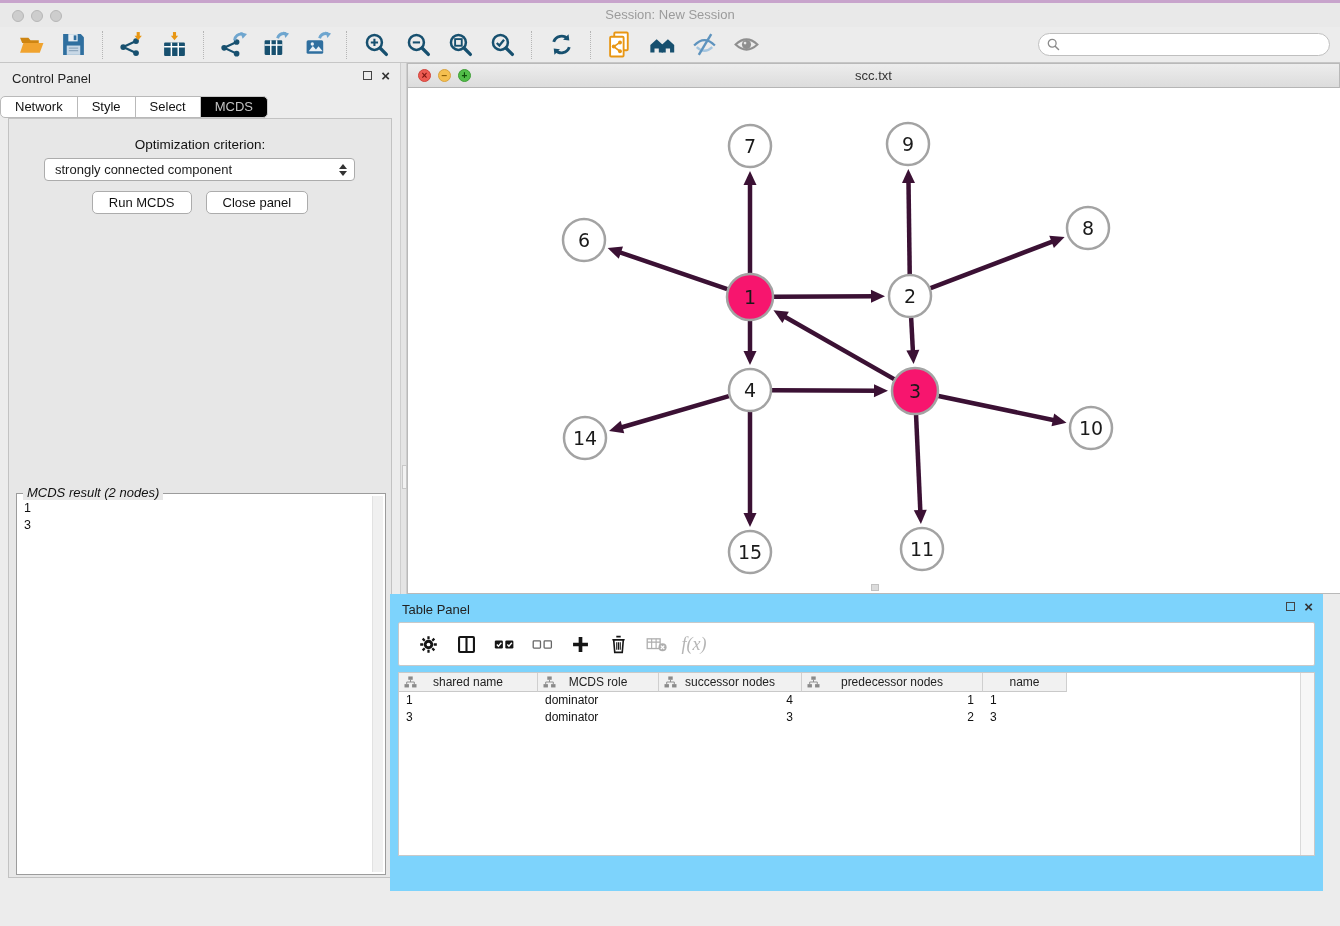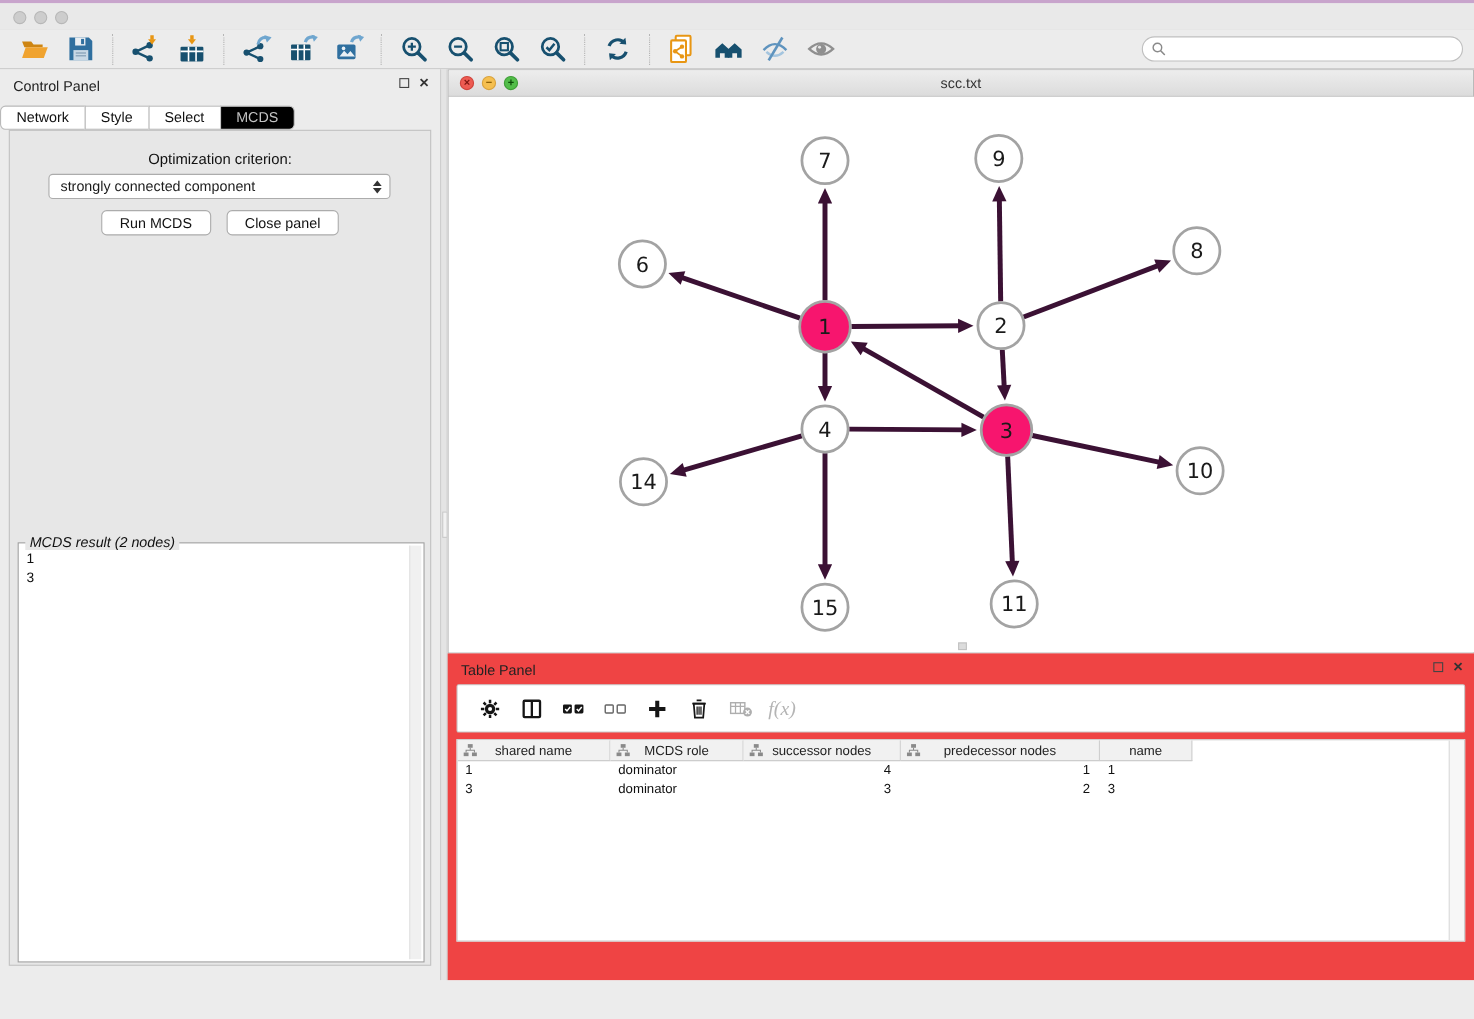--- a/index.html
+++ b/index.html
@@ -53,21 +53,21 @@
   .net-titlebar{position:absolute;left:0;top:0;width:100%;height:24px;background:linear-gradient(#EDEDED,#DCDCDC);border-bottom:1px solid #B5B5B5;box-sizing:border-box;}
   .net-title{position:absolute;left:0;right:0;top:4px;text-align:center;font-size:13px;color:#333;}
   .tl{position:absolute;top:5px;width:13px;height:13px;border-radius:50%;box-sizing:border-box;font-size:10px;font-weight:bold;text-align:center;line-height:12px;cursor:default;}
   .tl.red{background:#ED5B52;border:1px solid #D0443C;color:#7E1510;}
   .tl.yellow{background:#F5BF4F;border:1px solid #D9A33E;color:#8a5d05;}
   .tl.green{background:#52BD49;border:1px solid #3F9E37;color:#0d4d0a;}
   .net-canvas{position:absolute;left:0;top:24px;width:933px;height:505px;background:#fff;overflow:hidden;}
   .h-handle{position:absolute;left:50%;bottom:2px;width:8px;height:7px;margin-left:-4px;background:#DCDCDC;border:1px solid #C2C2C2;box-sizing:border-box;}
 
   
-  .table-panel{position:absolute;left:407px;top:594px;width:933px;height:297px;background:#ef4444;}
+  .table-panel{position:absolute;left:390px;top:594px;width:933px;height:297px;background:#7dd3fc;}
   .tp-toolbar{position:absolute;left:8px;right:8px;top:28px;height:44px;background:#fff;border:1px solid #C9C9C9;border-radius:2px;box-sizing:border-box;display:flex;align-items:center;padding-left:16px;}
   .tp-icon{width:26px;height:26px;display:flex;align-items:center;justify-content:center;margin-right:12px;cursor:default;}
   .tp-icon svg{width:21px;height:21px;display:block;}
   .tp-icon.disabled{opacity:.85;}
   .fx-text{font-family:"Liberation Serif",serif;font-style:italic;font-size:18px;color:#A8A8A8;}
   .tp-table{position:absolute;left:8px;right:8px;top:78px;height:184px;background:#fff;border:1px solid #C9C9C9;box-sizing:border-box;overflow:hidden;}
   .tp-hrow{display:flex;height:19px;}
   .tp-hcell{position:relative;background:#F1F1F1;border-right:1px solid #CFCFCF;border-bottom:1px solid #C9C9C9;box-sizing:border-box;font-size:12px;color:#222;text-align:center;line-height:18px;flex:none;}
   .tp-hcell .hicon{position:absolute;left:5px;top:3px;}
   .tp-hcell .hicon svg{width:13px;height:12px;display:block;}
@@ -90,20 +90,21 @@
 <body>
 
 <div id="root">
 
   <div class="top-strip"></div>
 
   <div class="titlebar">
     <span class="tl-dot" style="left:12px"></span>
     <span class="tl-dot" style="left:31px"></span>
     <span class="tl-dot" style="left:50px"></span>
+    <div class="title">Session: New Session</div>
   </div>
 
   <div class="main-toolbar">
     <div class="tb-icons">
         <span class="tb-icon">
           <svg viewBox="0 0 26 26">
             <path d="M2 6.5h8l2 2.5h8v2.5H4z" fill="#CE8512"></path>
             <path d="M2 21l3.2-9.5h19.3L21 21z" fill="#F0A32F"></path>
           </svg>
         </span>

